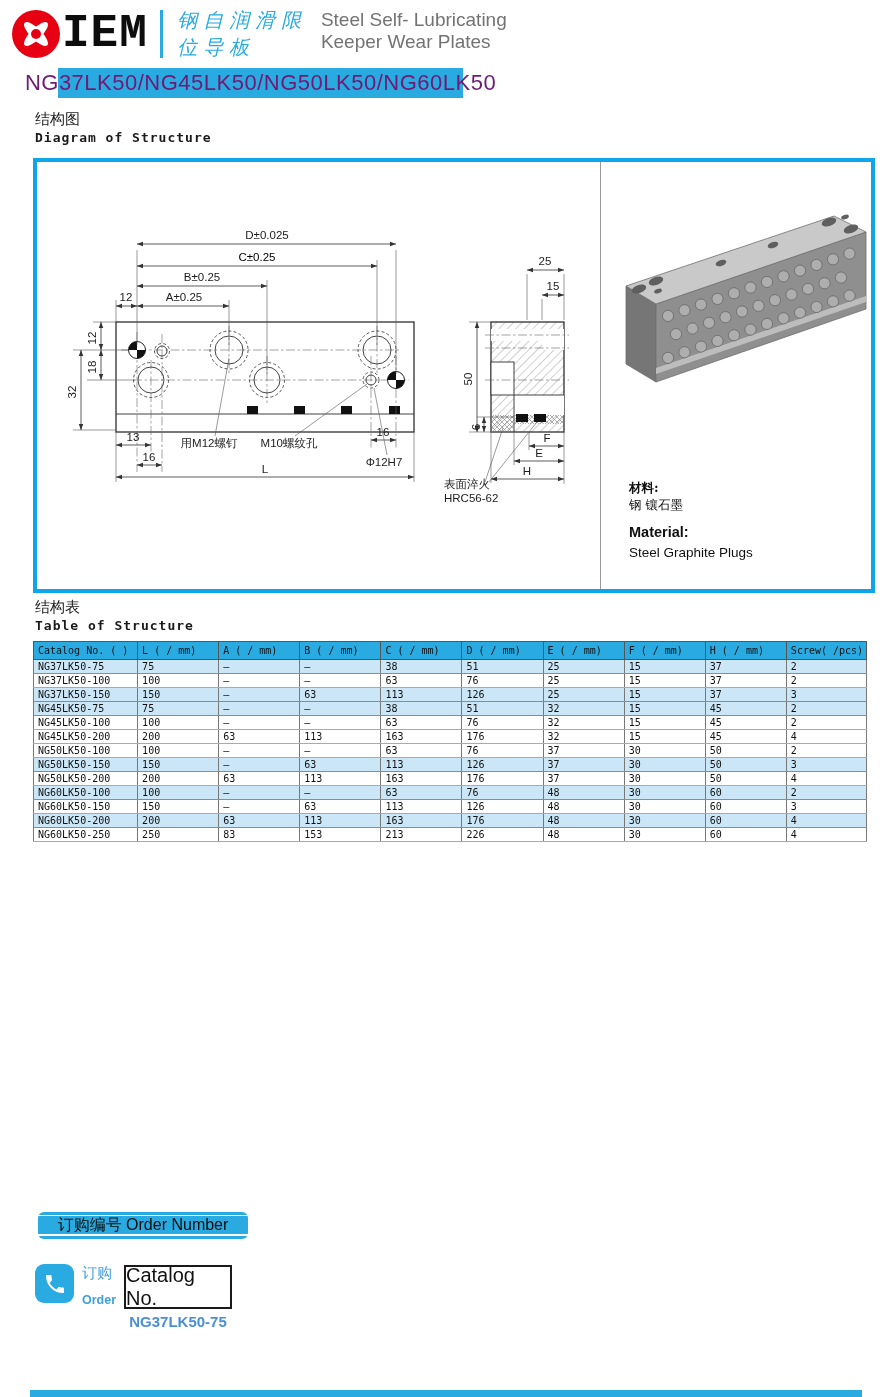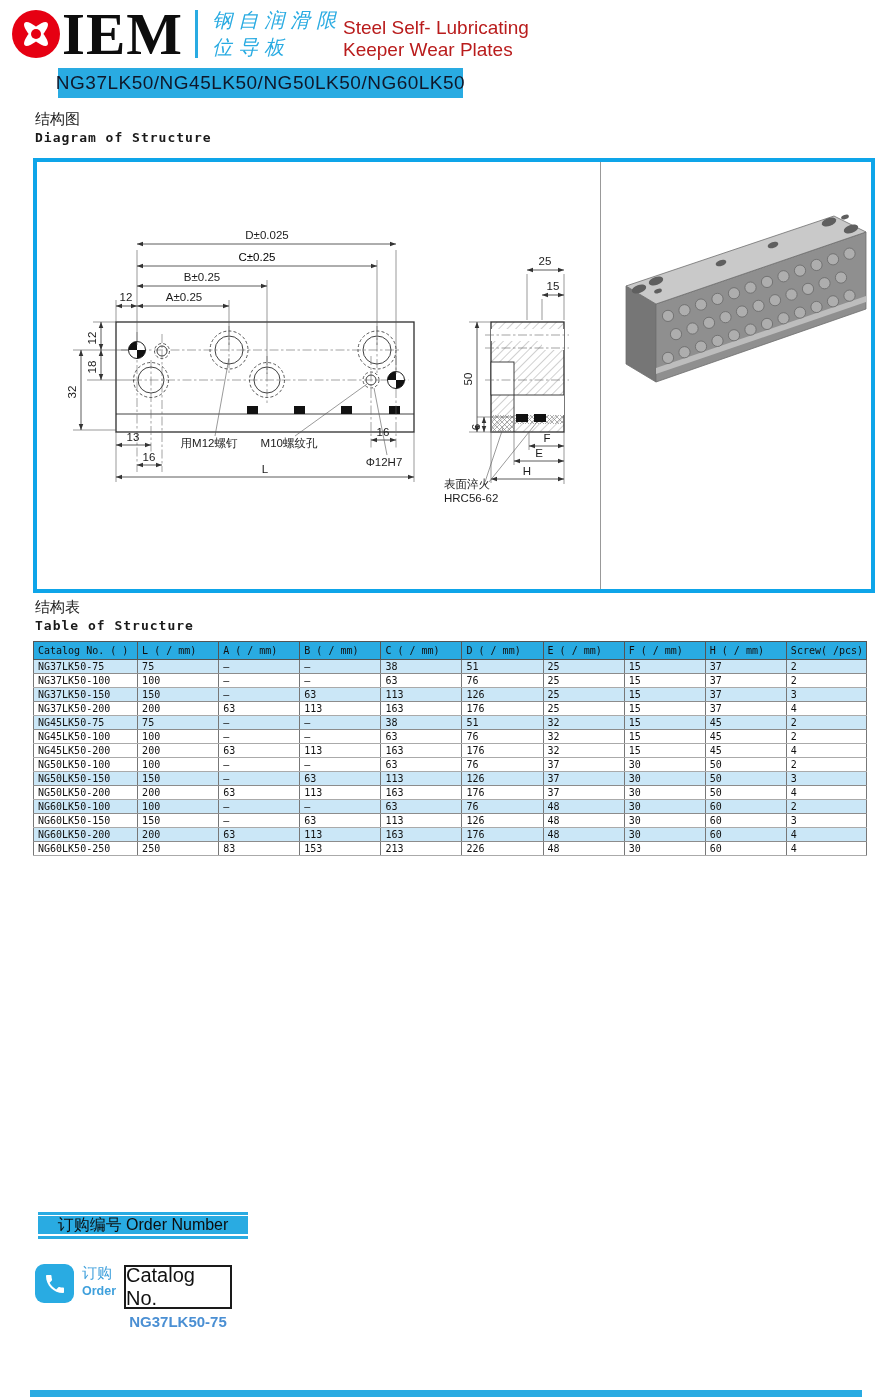--- a/index.html
+++ b/index.html
@@ -2,28 +2,28 @@
 <html><head>
 <meta charset="utf-8">
 <style>
   html,body{margin:0;padding:0;background:#fff;}
   #page{position:relative;width:887px;height:1397px;background:#fff;overflow:hidden;
         font-family:"Liberation Sans",sans-serif;color:#111;}
   .abs{position:absolute;}
 
   
   #logo-wrap{left:10px;top:8px;width:560px;height:52px;display:flex;align-items:center;}
-  #logo-text{font-family:Liberation Serif, serif;font-weight:700;font-size:59px;letter-spacing:1px;color:#0d0d0d;line-height:1;}
+  #logo-text{font-family:Liberation Mono, monospace;font-weight:700;font-size:46px;letter-spacing:1px;color:#0d0d0d;line-height:1;}
   #brand-divider{width:5px;height:48px;background:#29ABE2;margin:0 14px 0 12px;}
   #titles{display:flex;flex-direction:row;justify-content:center;}
   #title-zh{font-family:"DejaVu Serif","Liberation Serif",serif;font-size:20px;color:#29ABE2;letter-spacing:6px;font-style:italic;}
-  #title-en{font-size:19px;color:#b91c1c;margin-top:10px;}
+  #title-en{font-size:19px;color:#737373;margin-top:2px;}
 
   #model-banner{left:58px;top:68px;width:405px;height:30px;background:#29ABE2;
-    display:flex;align-items:center;justify-content:center;color:#0f172a;font-size:19px;letter-spacing:.5px;}
+    display:flex;align-items:center;justify-content:center;color:#701a75;font-size:22px;letter-spacing:.5px;}
 
   .sec-title-zh{font-family:"DejaVu Serif","Liberation Serif",serif;font-size:15px;color:#1a1a1a;}
   .sec-title-en{font-family:"DejaVu Sans Mono","Liberation Mono",monospace;font-size:13px;font-weight:700;letter-spacing:1px;color:#1a1a1a;}
 
   
   #diagram-box{left:33px;top:158px;width:834px;height:427px;border:4px solid #0ea5e9;background:#fff;}
   #right-panel{position:absolute;left:563px;top:0;width:270px;height:427px;border-left:1px solid #999;}
   #material-block{position:absolute;left:28px;top:318px;line-height:1.35;}
   .mat-zh{font-family:"DejaVu Serif","Liberation Serif",serif;font-size:12.5px;}
   .mat-zh.b{font-weight:700;}
@@ -48,26 +48,26 @@
   #structure-table th{background:#29ABE2;font-weight:400;text-align:left;height:17px;
     padding:0 0 0 4px;border:1px solid #555;white-space:nowrap;overflow:hidden;}
   #structure-table td{height:13px;padding:0 0 0 4px;border-left:1px solid #777;border-right:1px solid #777;
     border-top:1px solid #aaa;border-bottom:1px solid #aaa;white-space:nowrap;overflow:hidden;}
   #structure-table tr.alt td{background:#CBE7F7;border-top:1px solid #8c8c8c;border-bottom:1px solid #8c8c8c;}
   #structure-table col.c0{width:104px;} #structure-table col.cn{width:81px;} #structure-table col.cs{width:80px;}
 
   
   #order-banner{left:38px;top:1212px;width:210px;height:27px;color:#0d0d0d;font-size:16px;
     display:flex;align-items:center;justify-content:center;
-    background:linear-gradient(#29ABE2 0 3px,#ffffff 3px 4.5px,#29ABE2 4.5px calc(100% - 4.5px),#ffffff calc(100% - 4.5px) calc(100% - 3px),#29ABE2 calc(100% - 3px) 100%);}
+    background:linear-gradient(#29ABE2 0 3px,#ffffff 3px 4.5px,#29ABE2 4.5px calc(100% - 4.5px),#ffffff calc(100% - 4.5px) calc(100% - 3px),#29ABE2 calc(100% - 3px) 100%);border-radius:6px;}
   #phone-badge{left:35px;top:1264px;width:39px;height:39px;background:#29ABE2;border-radius:9px;
     display:flex;align-items:center;justify-content:center;}
   #phone-labels{left:82px;top:1265px;line-height:1.1;}
   #phone-zh{color:#3FA0DC;font-size:15px;font-family:"DejaVu Serif","Liberation Serif",serif;}
-  #phone-en{color:#3FA0DC;font-size:12.5px;font-weight:700;margin-top:3px;}
+  #phone-en{color:#3FA0DC;font-size:12.5px;font-weight:700;margin-top:12px;}
   #catalog-box{left:124px;top:1265px;width:104px;height:40px;border:2px solid #1a1a1a;background:#fff;
     display:flex;align-items:center;justify-content:center;font-size:20px;color:#111;}
   #order-example{left:124px;top:1313px;width:108px;text-align:center;color:#4A8FD3;font-size:15px;font-weight:700;}
   #footer-bar{left:30px;top:1390px;width:832px;height:7px;background:#29ABE2;}
 </style>
 </head>
 <body>
 
 <div id="page">
 
@@ -303,20 +303,26 @@
             <circle cx="133" cy="173.25714285714287" r="5.6"></circle>
             <circle cx="149.5" cy="167.6" r="5.6"></circle>
             <circle cx="166" cy="161.94285714285715" r="5.6"></circle>
             <circle cx="182.5" cy="156.28571428571428" r="5.6"></circle>
             <circle cx="199" cy="150.62857142857143" r="5.6"></circle>
             <circle cx="215.5" cy="144.97142857142856" r="5.6"></circle>
             <circle cx="232" cy="139.31428571428572" r="5.6"></circle>
             <circle cx="248.5" cy="133.65714285714284" r="5.6"></circle>
           </g>
       </svg>
+      <div id="material-block">
+        <div class="mat-zh b">材料:</div>
+        <div class="mat-zh">钢 镶石墨</div>
+        <div class="mat-en-label">Material:</div>
+        <div class="mat-en-value">Steel  Graphite Plugs</div>
+      </div>
     </div>
   </div>
 
   <div class="abs sec-title-zh" style="left:35px;top:598px;">结构表</div>
   <div class="abs sec-title-en" style="left:35px;top:618px;">Table of Structure</div>
 
   <table id="structure-table">
     <colgroup>
         <col class="c0">
         <col class="cn">
@@ -372,32 +378,20 @@
           <td>NG37LK50-150</td>
           <td>150</td>
           <td>–</td>
           <td>63</td>
           <td>113</td>
           <td>126</td>
           <td>25</td>
           <td>15</td>
           <td>37</td>
           <td>3</td>
-        </tr>
-        <tr>
-          <td>NG37LK50-200</td>
-          <td>200</td>
-          <td>63</td>
-          <td>113</td>
-          <td>163</td>
-          <td>176</td>
-          <td>25</td>
-          <td>15</td>
-          <td>37</td>
-          <td>4</td>
         </tr>
         <tr class="alt">
           <td>NG45LK50-75</td>
           <td>75</td>
           <td>–</td>
           <td>–</td>
           <td>38</td>
           <td>51</td>
           <td>32</td>
           <td>15</td>

